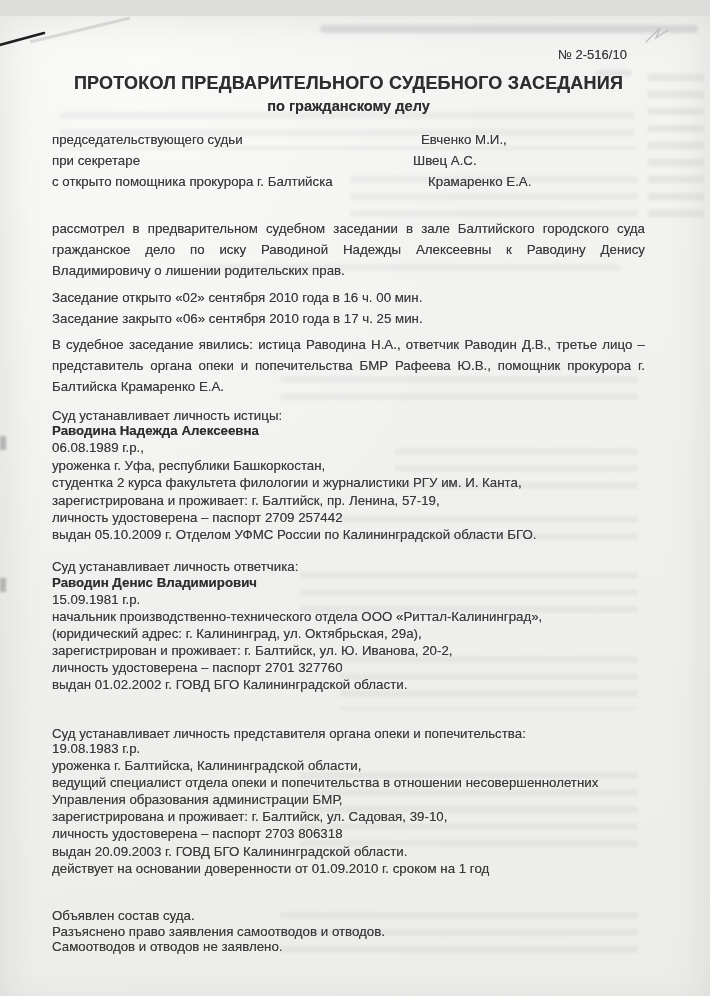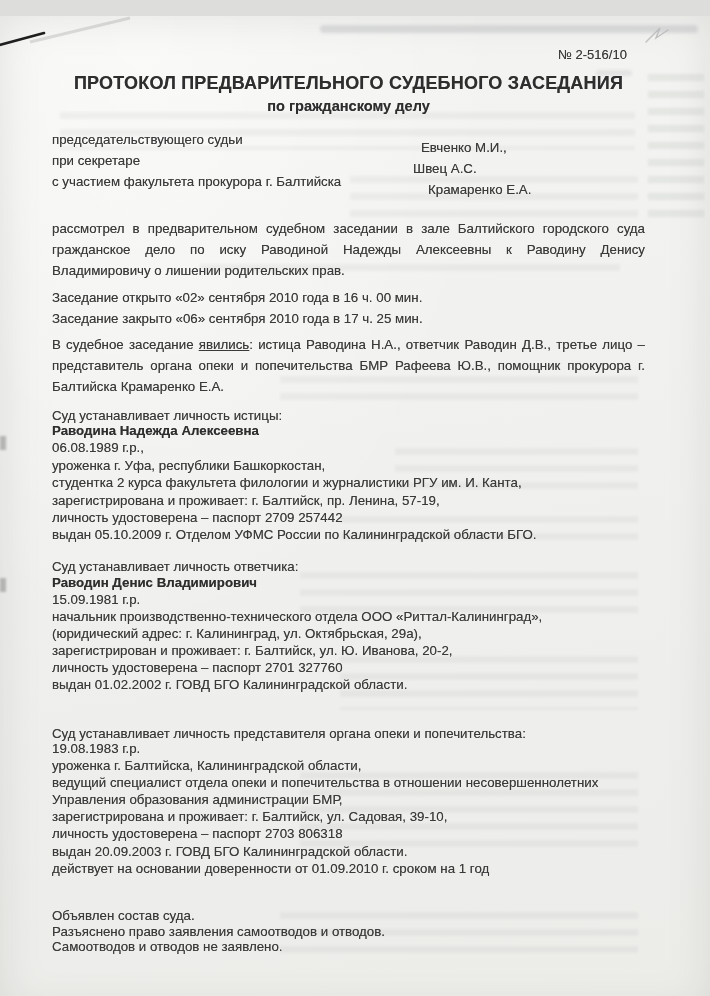--- a/index.html
+++ b/index.html
@@ -30,29 +30,29 @@
     position: absolute; left: 0; top: 57px; width: 100%;
     text-align: center; font-weight: bold; font-size: 18px; color: #2e2e2e;
     letter-spacing: 0.2px;
   }
   .doc-subtitle {
     position: absolute; left: 0; top: 80px; width: 100%;
     text-align: center; font-weight: bold; font-size: 14.6px; color: #2e2e2e;
   }
   .court-block { position: absolute; left: 0; top: 113px; width: 100%; }
   .court-row { position: relative; height: 21px; }
-  .court-row .name { position: absolute; top: 8px; }
+  .court-row .name { position: absolute; top: 0; }
   .name-judge { left: 369px; }
   .name-secretary { left: 361px; }
   .name-prosecutor { left: 376px; }
   .para-justify { text-align: justify; }
   .case-desc { position: absolute; left: 0; top: 202px; width: 100%; }
   .session-block { position: absolute; left: 0; top: 271px; width: 100%; }
   .attendance { position: absolute; left: 0; top: 318px; width: 100%; }
-  .attendance .u { text-decoration: underline; }
+  .attendance .u { }
   .sec-heading { position: absolute; left: 0; width: 100%; }
   .heading-plaintiff { top: 389px; }
   .heading-defendant { top: 540px; }
   .heading-rep { top: 707px; }
   .person-block { position: absolute; left: 0; width: 100%; }
   .person-block .pname { font-weight: bold; color: #2e2e2e; }
   .block-plaintiff { top: 406px; line-height: 17.4px; }
   .block-defendant { top: 558px; line-height: 17.0px; }
   .block-rep { top: 724px; line-height: 17.1px; }
   .closing-block { position: absolute; left: 0; top: 892px; width: 100%; line-height: 15.6px; }
@@ -117,21 +117,21 @@
     <div class="court-block">
       <div class="court-row">
         <span>председательствующего судьи</span>
         <span class="name name-judge">Евченко М.И.,</span>
       </div>
       <div class="court-row">
         <span>при секретаре</span>
         <span class="name name-secretary">Швец А.С.</span>
       </div>
       <div class="court-row">
-        <span>с участием факультета прокурора г. Балтийска</span>
+        <span>с открыто помощника прокурора г. Балтийска</span>
         <span class="name name-prosecutor">Крамаренко Е.А.</span>
       </div>
     </div>
 
     <div class="case-desc para-justify">рассмотрел в предварительном судебном заседании в зале Балтийского городского суда гражданское дело по иску Раводиной Надежды Алексеевны к Раводину Денису Владимировичу о лишении родительских прав.</div>
 
     <div class="session-block">
       <div>Заседание открыто «02» сентября 2010 года в 16 ч. 00 мин.</div>
       <div>Заседание закрыто «06» сентября 2010 года в 17 ч. 25 мин.</div>
     </div>

